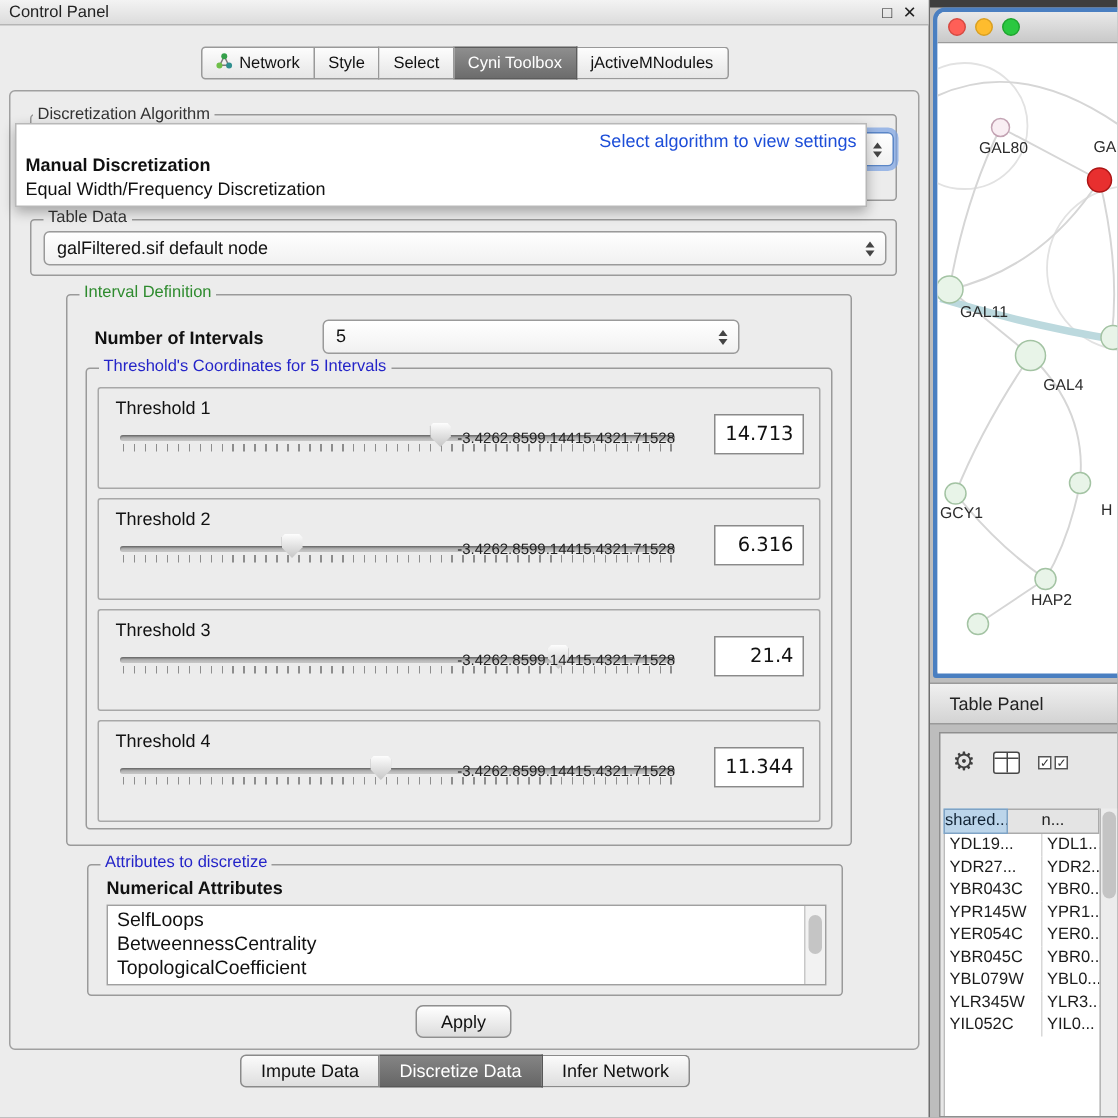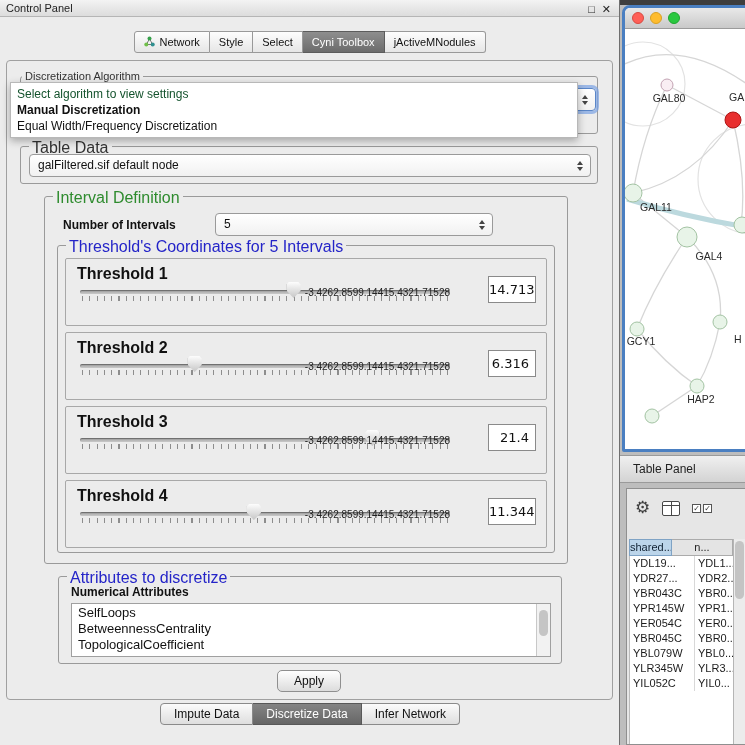--- a/index.html
+++ b/index.html
@@ -16,63 +16,63 @@
   .tabrow{position:absolute;top:31px;left:0;width:620px;display:flex;justify-content:center}
   .tab{display:flex;align-items:center;gap:4px;border:1px solid #999;border-left:none;
     background:linear-gradient(#fdfdfd,#e6e6e6);font-size:11px;color:#111;padding:4px 9px;height:22px}
   .tab.first{border-left:1px solid #999;border-radius:3px 0 0 3px}
   .tab.last{border-radius:0 3px 3px 0}
   .tab.selected{background:linear-gradient(#8e8e8e,#6c6c6c);color:#fff;border-color:#5c5c5c}
 
   .mainbox{position:absolute;left:6px;top:60px;width:607px;height:640px;border:1px solid #a0a0a0;border-radius:4px;background:#ececec}
 
   .group{position:absolute;border:1px solid #9a9a9a;border-radius:3px;background:#ececec}
-  .legend{position:absolute;top:-8px;left:8px;background:#ececec;padding:0 3px;font-size:16px;color:#333;white-space:nowrap}
+  .legend{position:absolute;top:-8px;left:8px;background:#ececec;padding:0 3px;font-size:11px;color:#333;white-space:nowrap}
   .legend.green{color:#2e8b2e}
   .legend.blue{color:#2424c8}
 
   .combo{position:absolute;background:linear-gradient(#ffffff,#f1f1f1);border:1px solid #9a9a9a;border-radius:4px;
     font-size:12px;color:#111;height:23px;line-height:21px;padding:0 24px 12px 8px;white-space:nowrap;overflow:hidden}
   .stepper{position:absolute;right:7px;top:50%;transform:translateY(-50%);display:flex;flex-direction:column;gap:2px}
   .stepper i{display:block;width:0;height:0;border-left:3.5px solid transparent;border-right:3.5px solid transparent}
   .stepper .up{border-bottom:4px solid #444}
   .stepper .dn{border-top:4px solid #444}
 
   
   .algo-group{left:20px;top:76px;width:578px;height:58px}
   .algo-legend{position:absolute;left:22px;top:70px;font-size:11px;color:#333;background:#ececec;padding:0 3px;z-index:1}
   .algo-combo{left:28px;top:88px;width:568px;z-index:2;border-color:#5a86c8;box-shadow:0 0 0 3px rgba(122,163,228,.7)}
 
   .popup{position:absolute;left:10px;top:82px;width:568px;background:#fff;border:1px solid #b8b8b8;
     box-shadow:0 3px 8px rgba(0,0,0,.3);z-index:10;padding:3px 0}
   .popup .opt{font-size:12px;height:16px;line-height:16px;padding:0 6px;color:#111;white-space:nowrap}
-  .popup .opt.placeholder{text-align:left;color:#14532d}
+  .popup .opt.placeholder{text-align:right;color:#1d4ed8}
   .popup .opt.bold{font-weight:bold}
 
   .tabledata-group{left:20px;top:146px;width:578px;height:38px}
   .tabledata-combo{left:8px;top:7px;width:562px}
 
   .interval-group{left:44px;top:196px;width:524px;height:368px}
   .noi-label{position:absolute;left:18px;top:21px;font-size:12px;font-weight:bold;color:#111}
   .noi-combo{left:170px;top:16px;width:278px}
 
   .thr-group{left:12px;top:48px;width:498px;height:308px}
   .th-panel{position:absolute;left:7px;width:482px;height:68px;border:1px solid #a8a8a8;border-radius:2px;background:#ececec}
   .th-panel.t1{top:12px}.th-panel.t2{top:86px}.th-panel.t3{top:160px}.th-panel.t4{top:234px}
-  .th-label{position:absolute;left:11px;top:6px;font-size:16px;font-weight:bold;color:#111}
+  .th-label{position:absolute;left:11px;top:6px;font-size:12px;font-weight:normal;color:#111}
   .slider{position:absolute;left:14px;top:23px;width:370px;height:18px}
   .track{position:absolute;left:0;right:0;top:8px;height:4px;background:linear-gradient(#9e9e9e,#c9c9c9);
     border-radius:2px;box-shadow:inset 0 1px 1px rgba(0,0,0,.35)}
   .ticks{position:absolute;left:2px;right:2px;top:14px;height:5px;
     background:repeating-linear-gradient(to right,#8d8d8d 0 1px,transparent 1px 7.3px)}
   .thumb{position:absolute;top:0;width:14px;height:16px;background:linear-gradient(#fdfdfd,#c6c6c6);
     clip-path:polygon(15% 0,85% 0,100% 15%,100% 55%,50% 100%,0 55%,0 15%);filter:drop-shadow(0 0 1px #6f6f6f)}
   .scale{position:absolute;left:14px;top:28px;width:370px;display:flex;justify-content:flex-end;
     font-size:10px;color:#222}
-  .th-value{position:absolute;right:10px;top:17px;width:48px;height:27px;background:#fff;border:1px solid #8a8a8a;
+  .th-value{position:absolute;right:10px;top:17px;width:60px;height:27px;background:#fff;border:1px solid #8a8a8a;
     font-size:13px;line-height:25px;text-align:right;padding-right:6px;color:#111;font-family:"DejaVu Sans",sans-serif}
 
   .attr-group{left:58px;top:576px;width:504px;height:88px}
   .attr-heading{position:absolute;left:12px;top:8px;font-size:12px;font-weight:bold;color:#111}
   .listbox{position:absolute;left:12px;top:26px;width:480px;height:54px;background:#fff;border:1px solid #a0a0a0;overflow:hidden}
   .list-items{position:absolute;left:0;top:1px;right:14px;bottom:0;overflow:hidden}
   .list-item{font-size:13px;line-height:16px;padding-left:6px;color:#111;white-space:nowrap}
   .vscroll{position:absolute;right:0;top:0;bottom:0;width:14px;background:#f2f2f2;border-left:1px solid #c8c8c8}
   .vscroll .vthumb{position:absolute;left:2px;right:2px;top:6px;height:26px;background:#c5c5c5;border-radius:7px}
 

